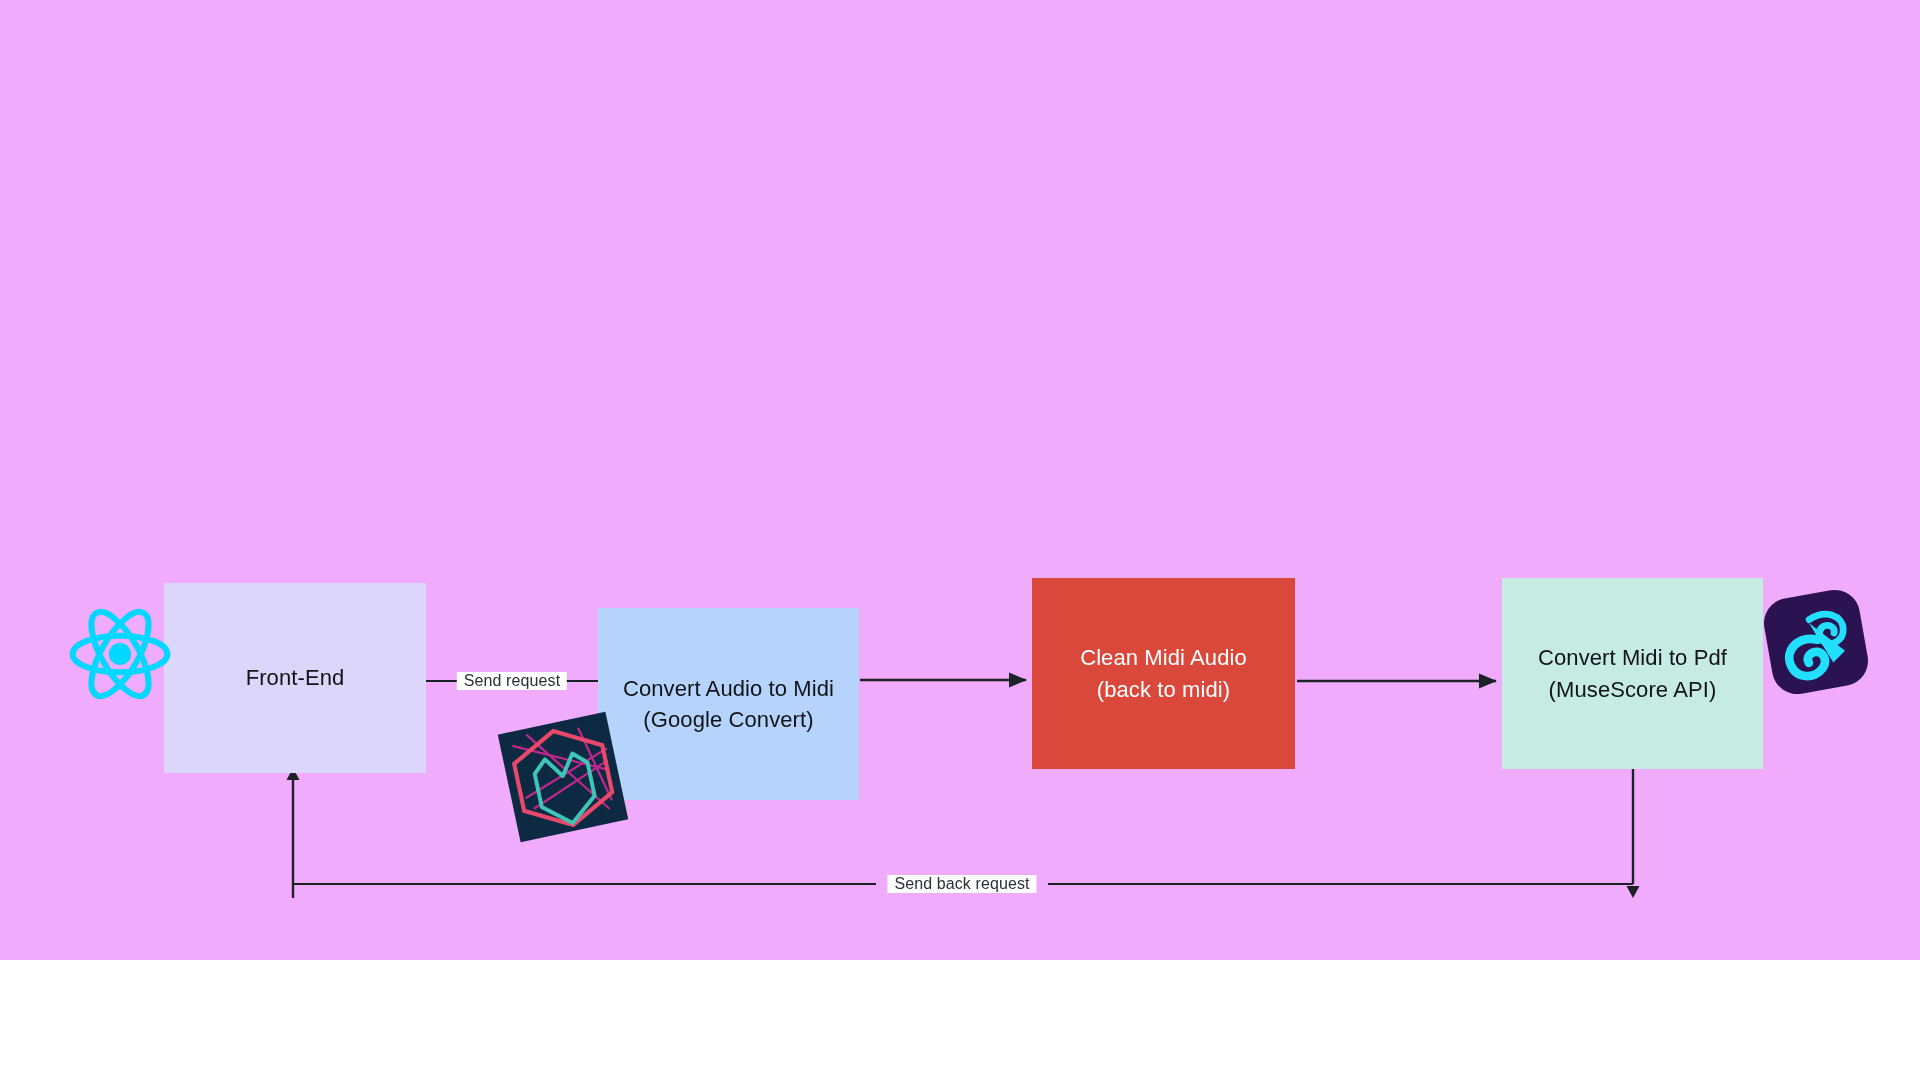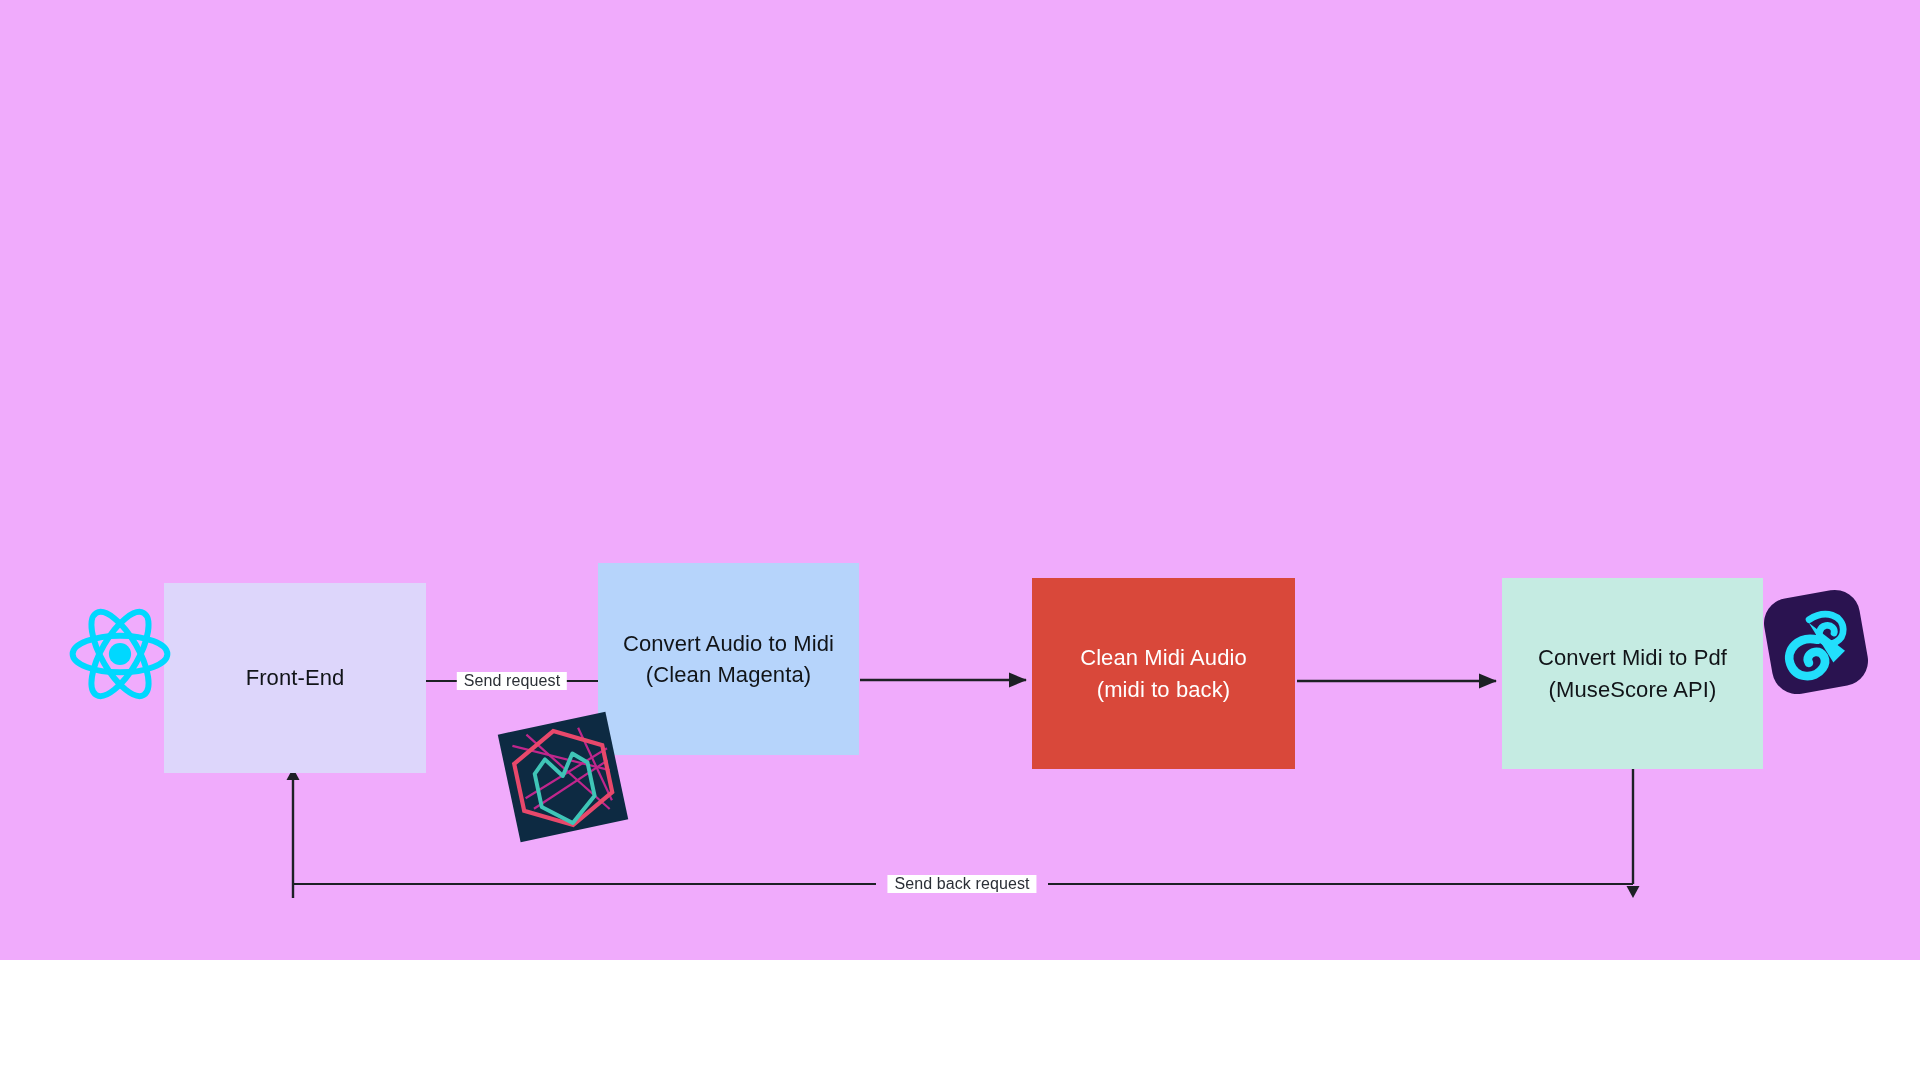--- a/index.html
+++ b/index.html
@@ -35,21 +35,21 @@
     padding: 4px 10px;
   }
   .node .node-label { display: block; }
   .node-sub { display: block; }
 
   #node-frontend {
     left: 164px; top: 583px; width: 262px; height: 190px;
     background: #ddd6fb;
   }
   #node-audio-to-midi {
-    left: 598px; top: 563px; width: 261px; height: 192px;
+    left: 598px; top: 608px; width: 261px; height: 192px;
     background: #b6d4fb;
     justify-content: center;
   }
   #node-clean-midi {
     left: 1032px; top: 578px; width: 263px; height: 191px;
     background: #d9483a;
     color: #ffffff;
     justify-content: center;
   }
   #node-midi-to-pdf {
@@ -128,28 +128,28 @@
 
   <div class="node" id="node-frontend">
     <span>
       <span class="node-label">Front-End</span>
     </span>
   </div>
 
   <div class="node" id="node-audio-to-midi">
     <span>
       <span class="node-label">Convert Audio to Midi</span>
-      <span class="node-sub">(Clean Magenta)</span>
+      <span class="node-sub">(Google Convert)</span>
     </span>
   </div>
 
   <div class="node" id="node-clean-midi">
     <span>
       <span class="node-label">Clean Midi Audio</span>
-      <span class="node-sub">(midi to back)</span>
+      <span class="node-sub">(back to midi)</span>
     </span>
   </div>
 
   <div class="node" id="node-midi-to-pdf">
     <span>
       <span class="node-label">Convert Midi to Pdf</span>
       <span class="node-sub">(MuseScore API)</span>
     </span>
   </div>
 

